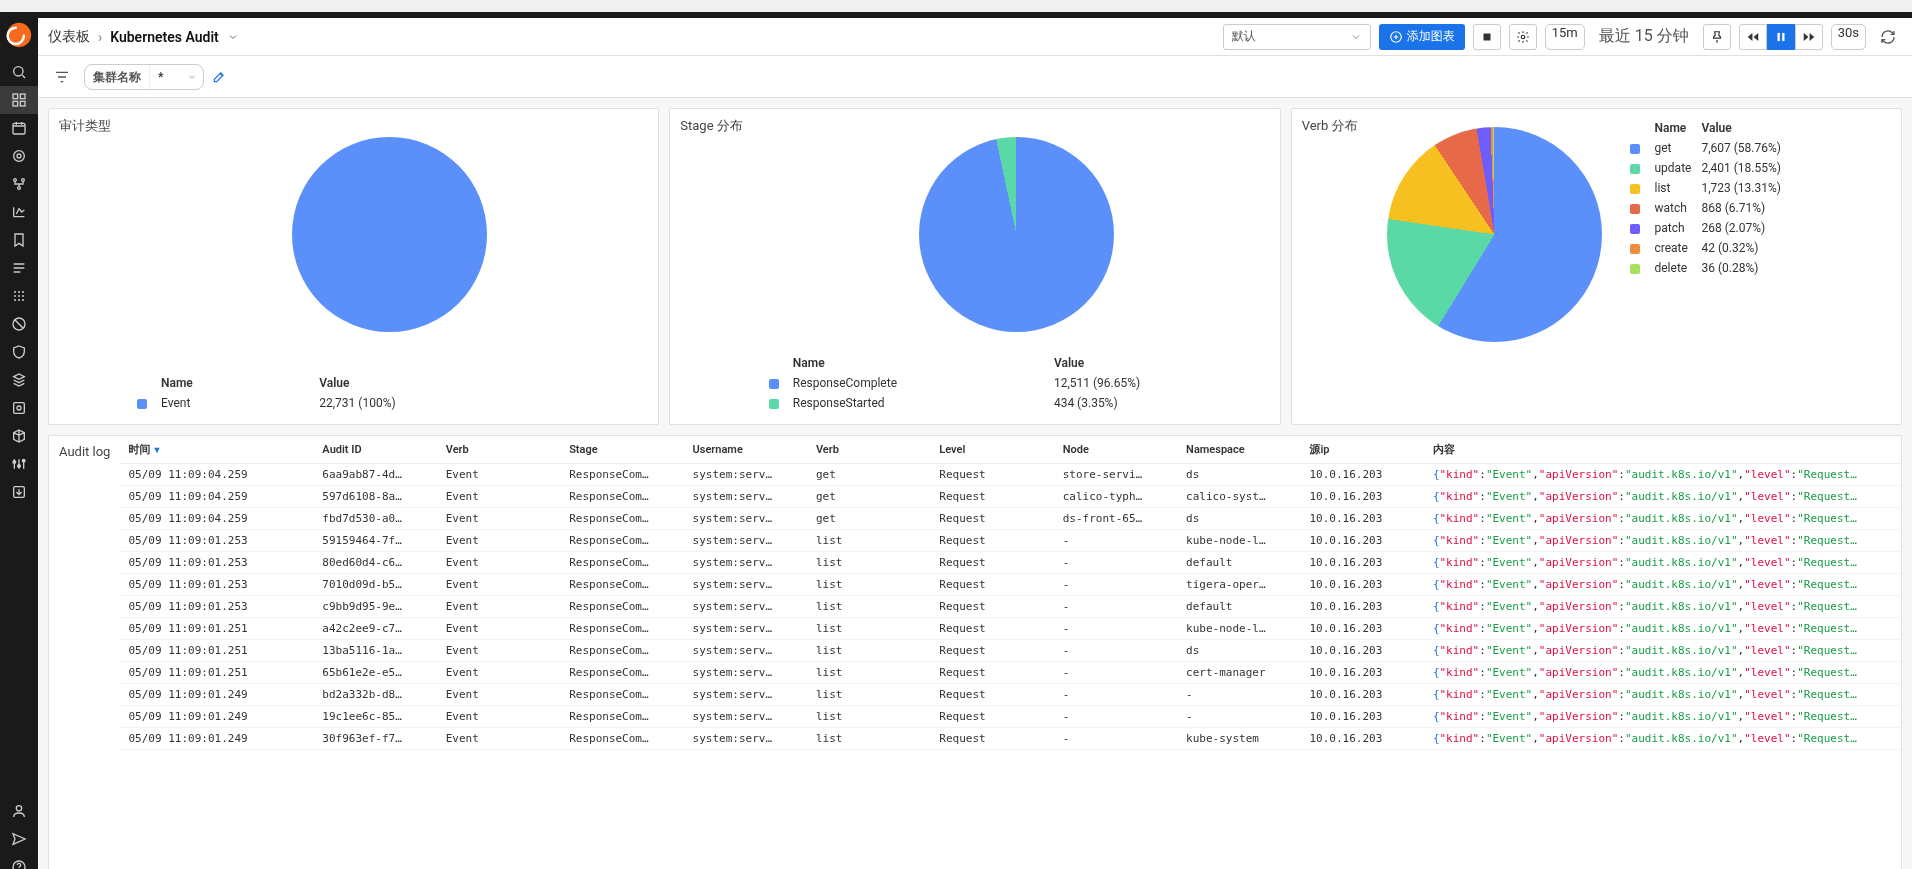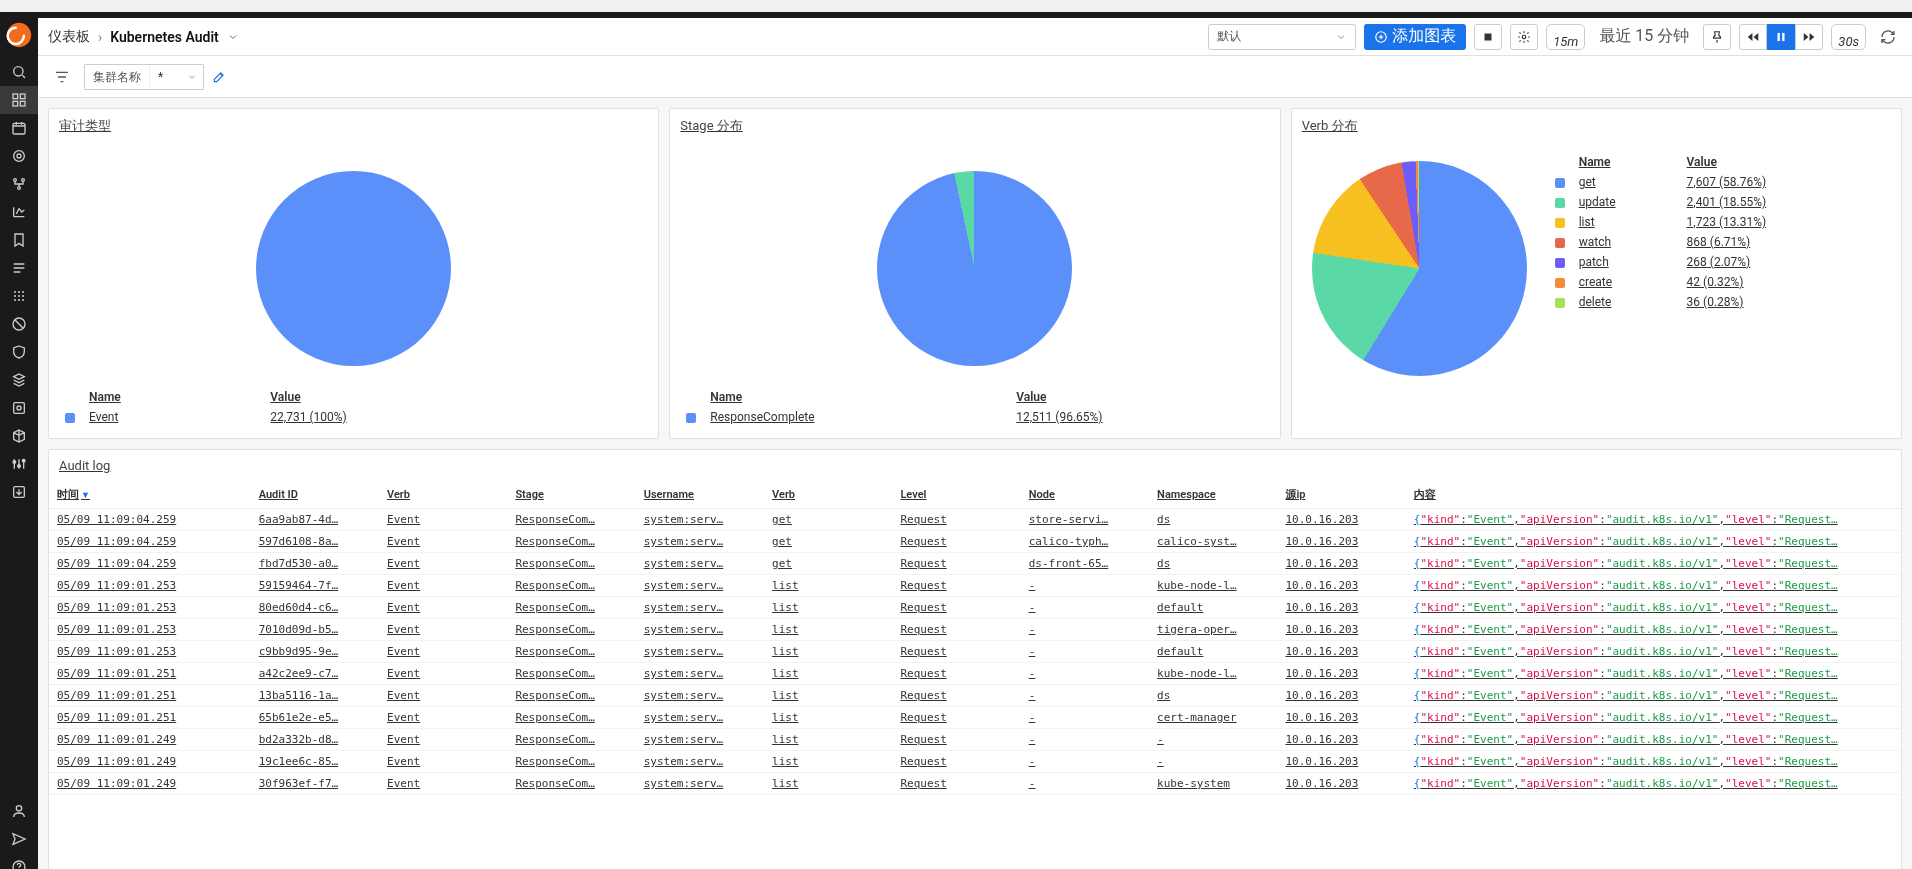--- a/index.html
+++ b/index.html
@@ -14,37 +14,37 @@
 .main { flex: 1; display: flex; flex-direction: column; background: #fff; overflow: hidden; }
 .topbar { height: 38px; border-bottom: 1px solid #e0e0e0; display: flex; align-items: center; padding: 0 10px; gap: 8px; }
 .top-black-strip { height: 6px; background: #1a1a1a; }
 .breadcrumb { display: flex; align-items: center; gap: 8px; font-size: 14px; }
 .breadcrumb .sep { color: #888; }
 .breadcrumb .current { font-weight: 600; color: #111; }
 .breadcrumb .link { color: #333; cursor: pointer; }
 .bc-caret { color: #666; display: inline-flex; align-items: center; }
 .top-spacer { flex: 1; }
 .select-default { width: 148px; height: 26px; border: 1px solid #ccc; border-radius: 3px; padding: 0 8px; display: flex; align-items: center; justify-content: space-between; background: #fff; cursor: pointer; font-size: 12px; color: #555; }
-.btn-primary { background: #1a73e8; color: #fff; border: none; height: 26px; padding: 0 10px; border-radius: 3px; display: flex; align-items: center; gap: 4px; cursor: pointer; font-size: 16px; }
+.btn-primary { background: #1a73e8; color: #fff; border: none; height: 26px; padding: 0 10px; border-radius: 3px; display: flex; align-items: center; gap: 4px; cursor: pointer; font-size: 12px; }
 .icon-btn { width: 28px; height: 26px; border: 1px solid #ccc; border-radius: 3px; background: #fff; display: flex; align-items: center; justify-content: center; cursor: pointer; }
 .icon-btn.primary-filled { background: #1a73e8; border-color: #1a73e8; color: #fff; }
 .time-text { font-size: 16px; color: #555; padding: 0 6px; cursor: pointer; }
-.time-group { display: flex; align-items: flex-end; gap: 4px; border: 1px solid #ccc; border-radius: 5px; height: 26px; padding: 0 6px; font-style: italic; }
+.time-group { display: flex; align-items: flex-start; gap: 4px; border: 1px solid #ccc; border-radius: 5px; height: 26px; padding: 0 6px; }
 .play-group { display: flex; align-items: center; }
 .play-group .icon-btn { border-radius: 0; }
 .play-group .icon-btn:first-child { border-top-left-radius: 3px; border-bottom-left-radius: 3px; }
 .play-group .icon-btn:last-child { border-top-right-radius: 3px; border-bottom-right-radius: 3px; }
 .filterbar { height: 42px; border-bottom: 1px solid #e0e0e0; display: flex; align-items: center; padding: 0 10px; gap: 8px; background: #fff; }
-.filter-pill { display: flex; align-items: center; border: 1px solid #ccc; border-radius: 1px; height: 26px; font-size: 12px; overflow: hidden; }
+.filter-pill { display: flex; align-items: center; border: 1px solid #ccc; border-radius: 8px; height: 26px; font-size: 12px; overflow: hidden; font-weight: bold; }
 .filter-pill .flabel { padding: 0 8px; color: #555; border-right: 1px solid #eee; line-height: 24px; }
 .filter-pill .fval { padding: 0 18px 0 8px; color: #333; line-height: 24px; }
 .filter-pill .fcaret { padding: 0 6px; color: #888; }
 .content { flex: 1; overflow: auto; background: #f7f7f7; padding: 10px; display: flex; flex-direction: column; gap: 10px; }
 .panel-row { display: flex; gap: 10px; }
-.panel { background: #fff; border: 1px solid #e0e0e0; border-radius: 2px; flex: 1; display: flex; flex-direction: column; text-decoration: underline; }
+.panel { background: #fff; border: 1px solid #e0e0e0; border-radius: 2px; flex: 1; display: flex; flex-direction: row; }
 .panel-title { padding: 8px 10px; font-size: 13px; color: #444; }
 .panel-body { flex: 1; display: flex; padding: 8px 10px 10px; gap: 10px; }
 .pie-area { flex: 1; display: flex; flex-direction: column; align-items: center; justify-content: space-between; }
 .pie { width: 195px; height: 195px; border-radius: 50%; margin: 20px 0; }
 .legend-table { width: 100%; font-size: 12px; }
 .legend-table th { text-align: left; font-weight: 600; color: #333; padding: 2px 4px; }
 .legend-table th.right, .legend-table td.right { }
 .legend-table td { padding: 2px 4px; color: #333; }
 .swatch { display: inline-block; width: 10px; height: 10px; border-radius: 2px; margin-right: 4px; vertical-align: middle; }
 .verb-body { padding: 8px 10px 10px; display: flex; gap: 12px; }
@@ -335,20 +335,25 @@
                   <th>Name</th>
                   <th class="right">Value</th>
                 </tr>
                   </thead>
                 <tbody id="legend-stage">
                     <tr>
                       <td><span class="swatch" style="background:#5b8ff9"></span></td>
                       <td>ResponseComplete</td>
                       <td class="right">12,511 (96.65%)</td>
                     </tr>
+                    <tr>
+                      <td><span class="swatch" style="background:#5ad8a6"></span></td>
+                      <td>ResponseStarted</td>
+                      <td class="right">434 (3.35%)</td>
+                    </tr>
                   </tbody>
               </table>
             </div>
           </div>
         </div>
 
         <div class="panel">
           <div class="panel-title">Verb 分布</div>
           <div class="verb-body">
             <div class="verb-pie" id="pie-verb" style="background: conic-gradient(rgb(91, 143, 249) 0%, rgb(91, 143, 249) 58.76%, rgb(90, 216, 166) 58.76%, rgb(90, 216, 166) 77.31%, rgb(246, 192, 33) 77.31%, rgb(246, 192, 33) 90.62%, rgb(232, 104, 74) 90.62%, rgb(232, 104, 74) 97.33%, rgb(109, 94, 251) 97.33%, rgb(109, 94, 251) 99.4%, rgb(240, 140, 58) 99.4%, rgb(240, 140, 58) 99.72%, rgb(166, 224, 92) 99.72%, rgb(166, 224, 92) 100%);"></div>

